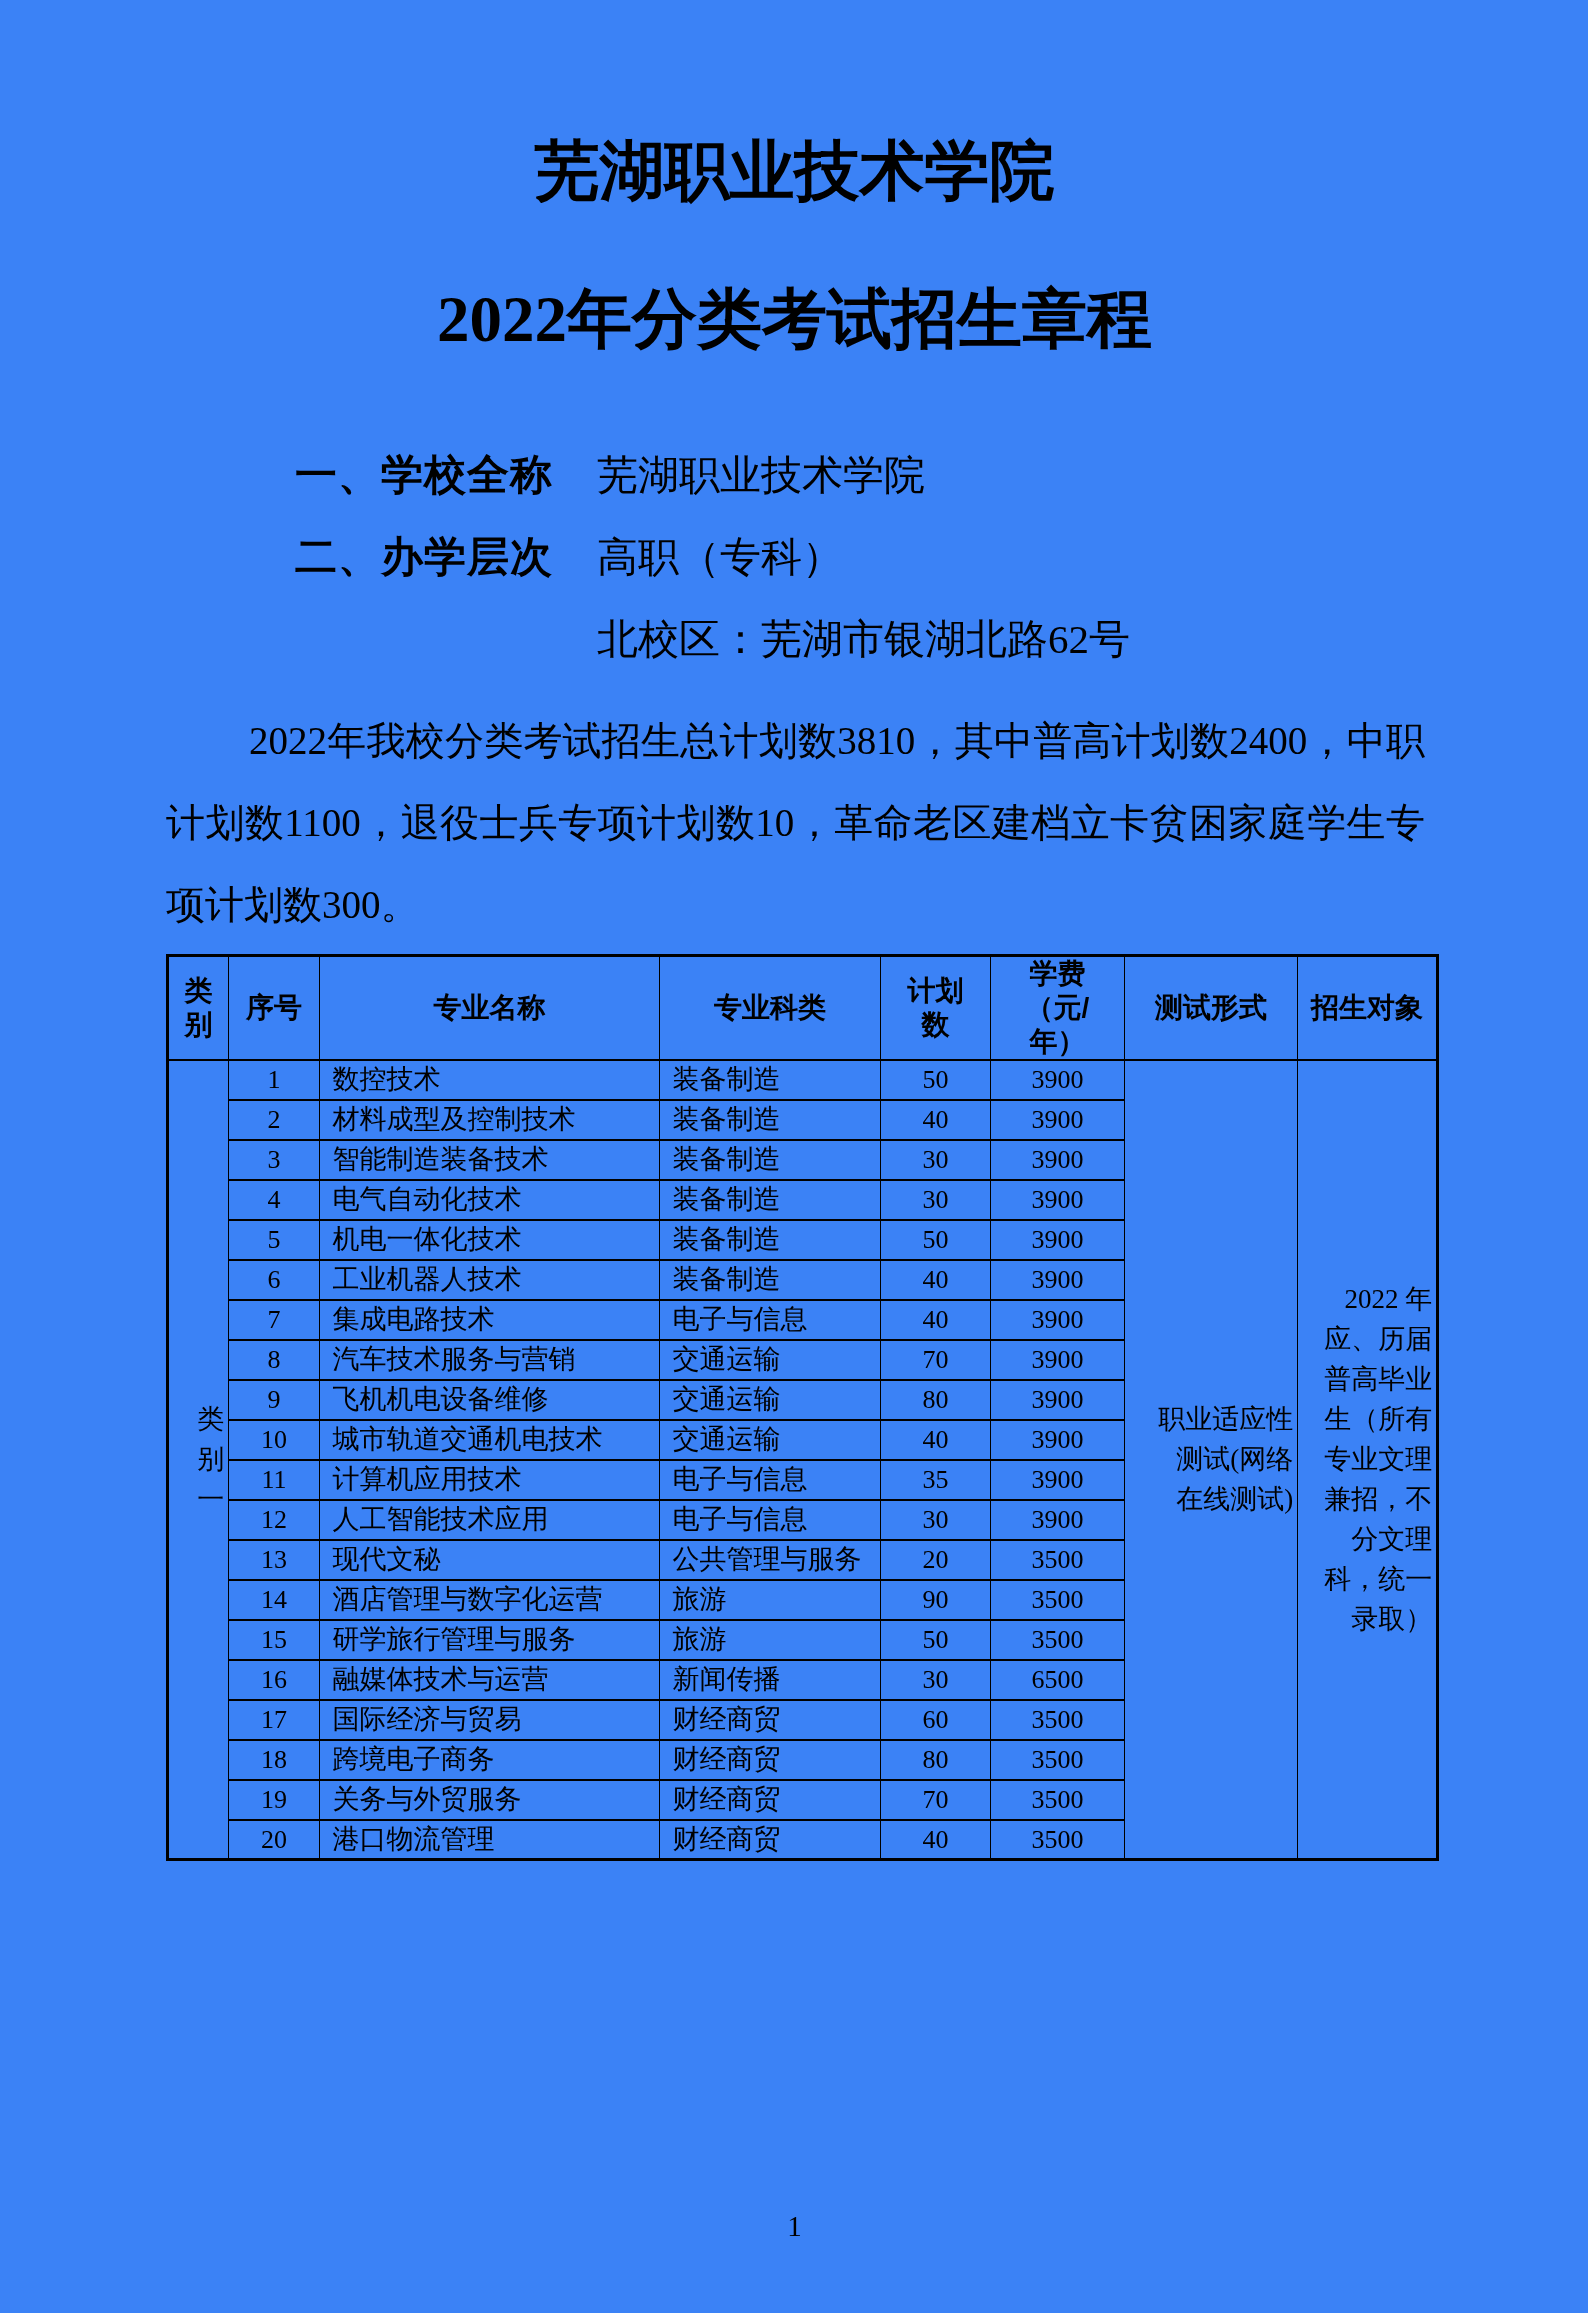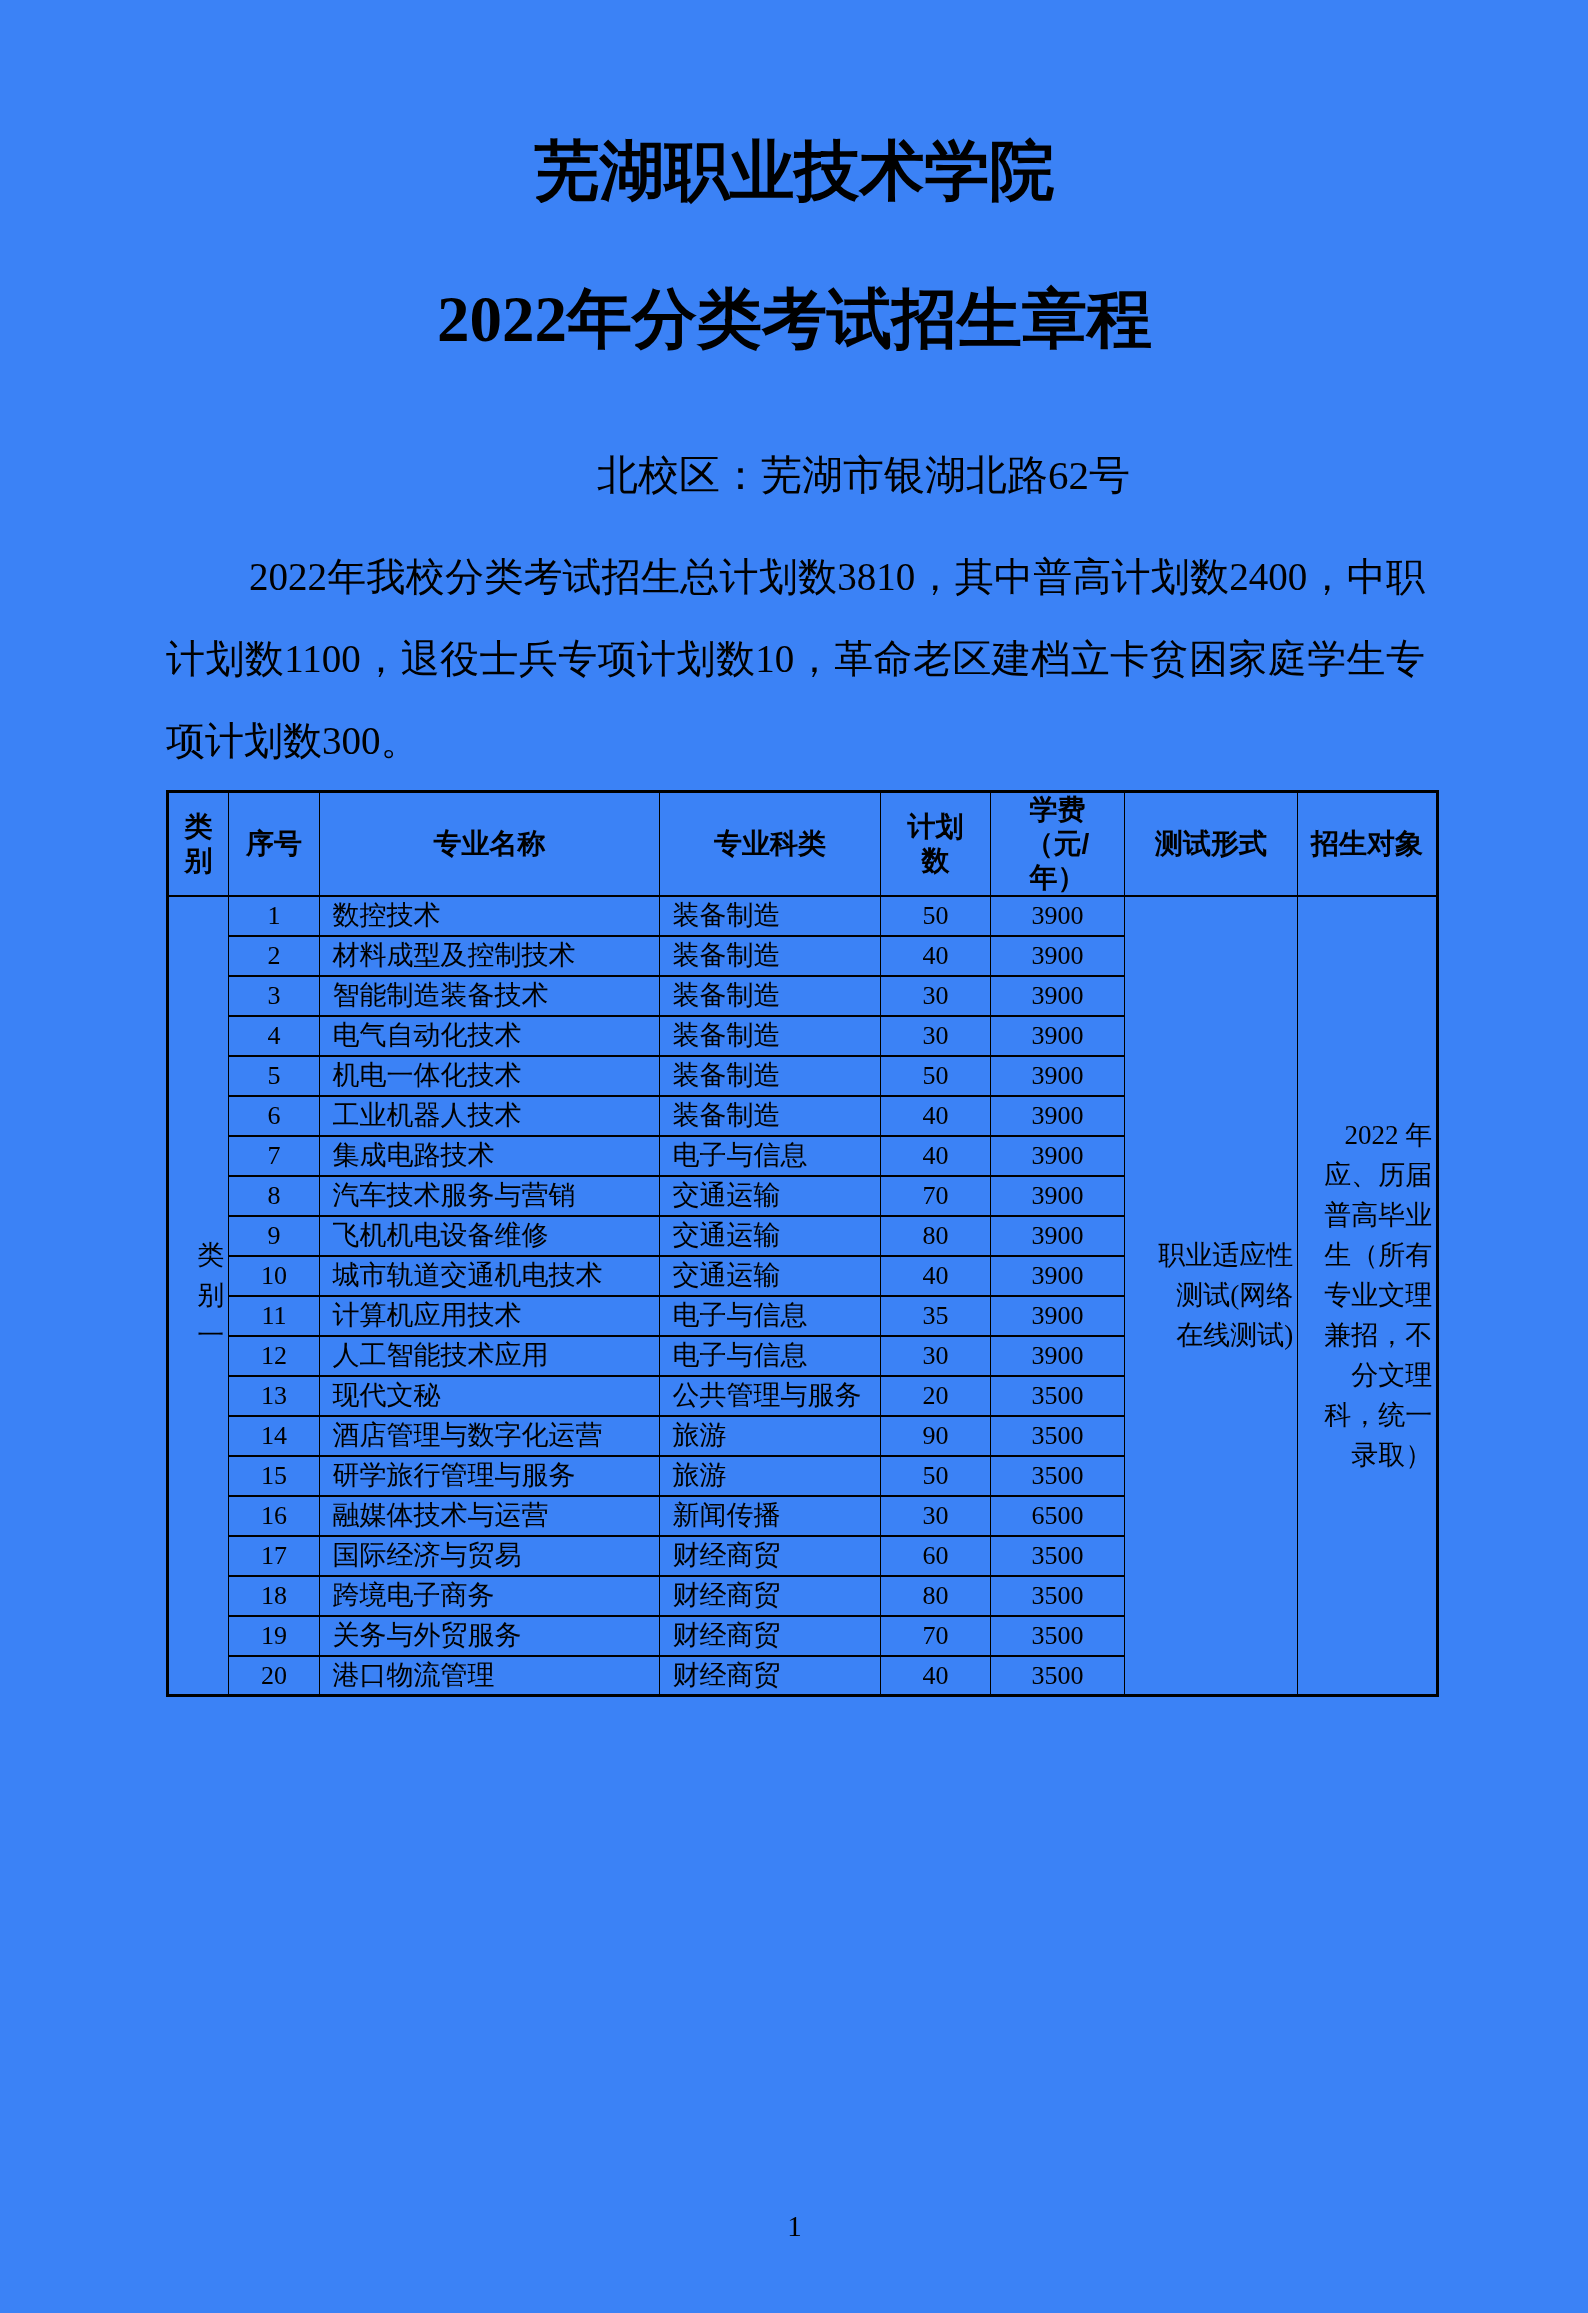--- a/index.html
+++ b/index.html
@@ -75,20 +75,26 @@
 <body>
 
 <div class="page">
 
   <div class="title-block">
     <div class="doc-title">芜湖职业技术学院</div>
     <div class="doc-title">2022年分类考试招生章程</div>
   </div>
 
   <div class="sections">
+    <div class="sec">
+      <span class="sec-label">一、学校全称</span><span class="sec-value">芜湖职业技术学院</span>
+    </div>
+    <div class="sec">
+      <span class="sec-label">二、办学层次</span><span class="sec-value">高职（专科）</span>
+    </div>
     <div class="sec">
       <span class="sec-label"></span><span class="sec-value">北校区：芜湖市银湖北路62号</span>
     </div>
   </div>
 
   <p class="paragraph">2022年我校分类考试招生总计划数3810，其中普高计划数2400，中职计划数1100，退役士兵专项计划数10，革命老区建档立卡贫困家庭学生专项计划数300。</p>
 
   <table class="enroll">
     <colgroup>
       <col style="width:61px">

